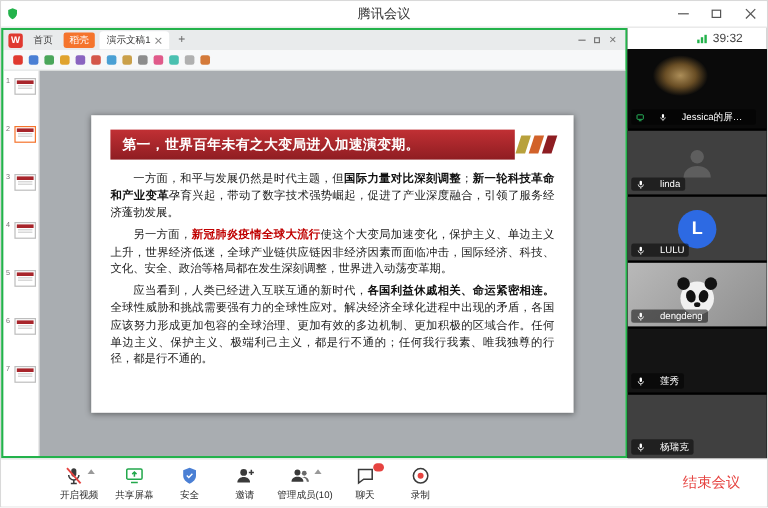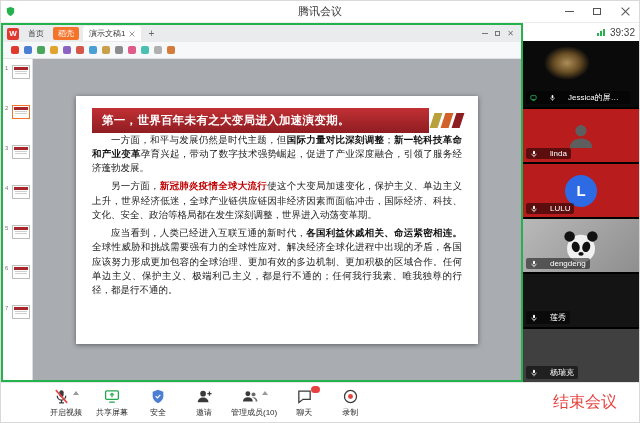--- a/index.html
+++ b/index.html
@@ -46,54 +46,54 @@
   .thumb.sel .tbox { border:1px solid #f5742c; }
   .tbar { height:3px; background:#a8252b; margin:1px 1px 0 1px; }
   .tline { height:1px; background:#cfcfcf; margin:1px 2px 0 2px; }
 
   .canvas { flex:1; background:#a9adb1; display:flex; align-items:center; justify-content:center; min-width:0; }
   .slide { width:402px; height:248px; background:#fff; box-shadow:0 1px 5px rgba(0,0,0,.45); padding:12px 16px 4px 16px; }
   .slide-titlerow { display:flex; align-items:center; height:25px; }
   .banner { flex:1; height:25px; background:linear-gradient(180deg,#c13034,#8f1d22); color:#fff; font-weight:bold; font-size:11.5px; display:flex; align-items:center; padding:0 10px; letter-spacing:.3px; }
   .chev { width:8px; height:15px; margin-left:3px; transform:skewX(-18deg); flex:none; }
   .c1 { background:#b8a13c; } .c2 { background:#d2622a; } .c3 { background:#8e1d22; }
-  .slide-body { font-size:9.5px; line-height:1.5; color:#1a1a1a; text-align:justify; }
+  .slide-body { margin-top:10px; font-size:9.5px; line-height:1.5; color:#1a1a1a; text-align:justify; }
   .slide-body p { text-indent:2em; margin-bottom:4px; }
   .b { font-weight:bold; color:#111; }
   .rb { font-weight:bold; color:#c00000; }
 
   
   .panel { flex:1; background:#000; display:flex; flex-direction:column; min-height:0; }
-  .panel-header { height:18px; flex:none; background:#fff; display:flex; align-items:center; justify-content:flex-end; gap:5px; padding:0 4px; }
+  .panel-header { height:18px; flex:none; background:#fff; display:flex; align-items:center; justify-content:flex-end; gap:5px; padding:0 20px; }
   .signal { display:flex; align-items:flex-end; gap:1px; }
   .signal i { display:block; width:2px; background:#23b24b; }
   .s1{height:3px;} .s2{height:5px;} .s3{height:7px;}
   .timer { font-size:10px; color:#444; }
   .tiles { flex:1; display:flex; flex-direction:column; gap:2px; overflow:hidden; background:#000; padding-top:0; }
   .tile { position:relative; flex:none; height:53px; background:#1b1b1b; overflow:hidden; }
   .tile.t-share { height:66px; background:#0a0a0a; }
   .lamp-glow { position:absolute; left:18%; top:8%; width:46px; height:34px; background:radial-gradient(closest-side,#c9a566,#7a5a2a 55%,transparent 100%); opacity:.85; border-radius:50%; }
-  .tile.t-avatar { background:#b91c1c; }
+  .tile.t-avatar { background:#404040; }
   .center-wrap { position:absolute; inset:0; display:flex; align-items:center; justify-content:center; }
   .avatar-blue { width:32px; height:32px; border-radius:50%; background:#2d6ae3; color:#fff; font-size:15px; font-weight:bold; display:flex; align-items:center; justify-content:center; }
   .tile.t-panda { background:linear-gradient(135deg,#b9b9b9,#8e8e8e); }
   .tile.t-dark1 { background:#141414; }
   .tile.t-dark2 { background:#404040; }
   .tile-label { position:absolute; left:3px; bottom:3px; display:flex; align-items:center; gap:12px; background:rgba(0,0,0,.5); border-radius:2px; padding:1px 4px; max-width:104px; }
   .tile-name { font-size:8px; color:#fff; white-space:nowrap; overflow:hidden; text-overflow:ellipsis; max-width:80px; }
 
   
   .toolbar { height:40px; flex:none; background:#fff; border-top:1px solid #e6e6e6; display:flex; align-items:center; padding:0 12px 0 42px; }
   .tool { min-width:46px; padding:0 4px; height:36px; display:flex; flex-direction:column; align-items:center; justify-content:center; gap:1px; cursor:pointer; }
   .ticon { height:18px; display:flex; align-items:center; position:relative; }
   .tlabel { font-size:8px; color:#2b2b2b; white-space:nowrap; }
   .chv { width:0; height:0; border-left:3px solid transparent; border-right:3px solid transparent; border-bottom:4px solid #999; margin-left:3px; margin-top:-8px; }
   .badge { position:absolute; top:-2px; right:-7px; width:9px; height:7px; border-radius:4px; background:#e64340; }
   .spacer { flex:1; }
-  .end-btn { font-size:16px; color:#e64340; padding:6px 10px; cursor:pointer; white-space:nowrap; }
+  .end-btn { font-size:12px; color:#e64340; padding:6px 10px; cursor:pointer; white-space:nowrap; }
 </style>
 </head>
 <body>
 
 <div class="window">
 
   <div class="titlebar">
     <svg class="tb-shield" viewBox="0 0 24 24" width="11" height="11" fill="#23b24b">
         <path d="M12 2l8 3v6.5c0 4.8-3.4 8-8 10.5-4.6-2.5-8-5.7-8-10.5V5z"></path>
       </svg>

